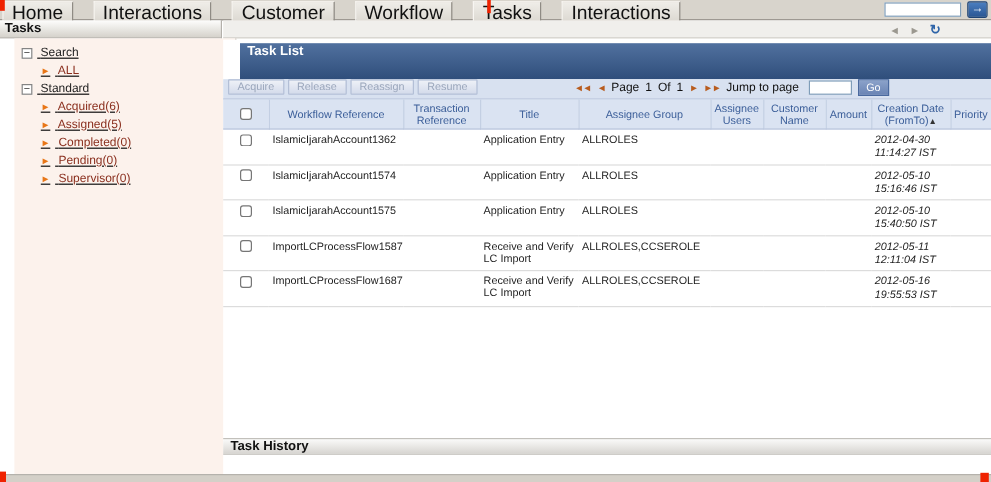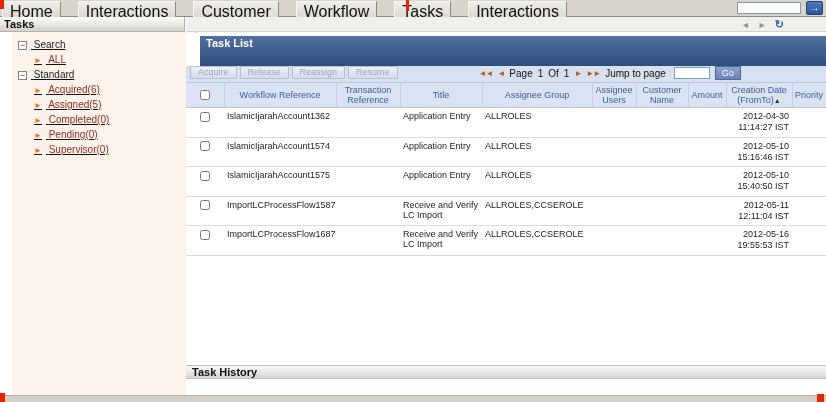--- a/index.html
+++ b/index.html
@@ -82,21 +82,21 @@
   table.tasks th {
     background:#dae3f2; color:#3b5e99; font-weight:normal; font-size:9px; text-align:center;
     border-right:1px solid #c3cfe3; border-bottom:1px solid #b9c6dd; padding:2px 1px; vertical-align:middle;
   }
   table.tasks td {
     font-size:9px; color:#1d1d1d; border-bottom:1px solid #dcdcdc; padding:3px 3px; vertical-align:top;
     overflow:hidden;
   }
   td.chk, th.chk { text-align:center; }
   input[type=checkbox] { width:10px; height:10px; vertical-align:middle; }
-  td.date-cell { text-align:right; line-height:1.25; }
+  td.date-cell { text-align:left; line-height:1.25;font-style:italic; }
   .sort-ind { font-size:7px; color:#333; }
   
   .task-history {
     position:absolute; left:0; bottom:16px; width:640px; height:14px;
     background:linear-gradient(#fafaf9,#d7d5d1); border-top:1px solid #c2c0bb; border-bottom:1px solid #c2c0bb;
     font-weight:bold; font-size:11px; padding:0 0 0 6px;
   }
   .bottombar {
     position:absolute; left:0; bottom:0; width:826px; height:7px;
     background:#d4d0c8; border-top:1px solid #b5b2ac;

